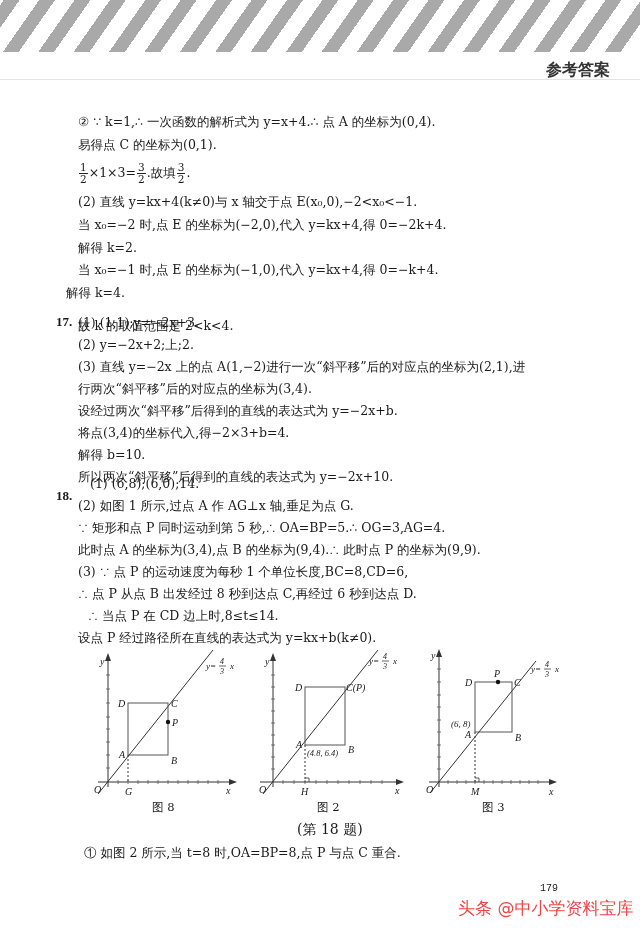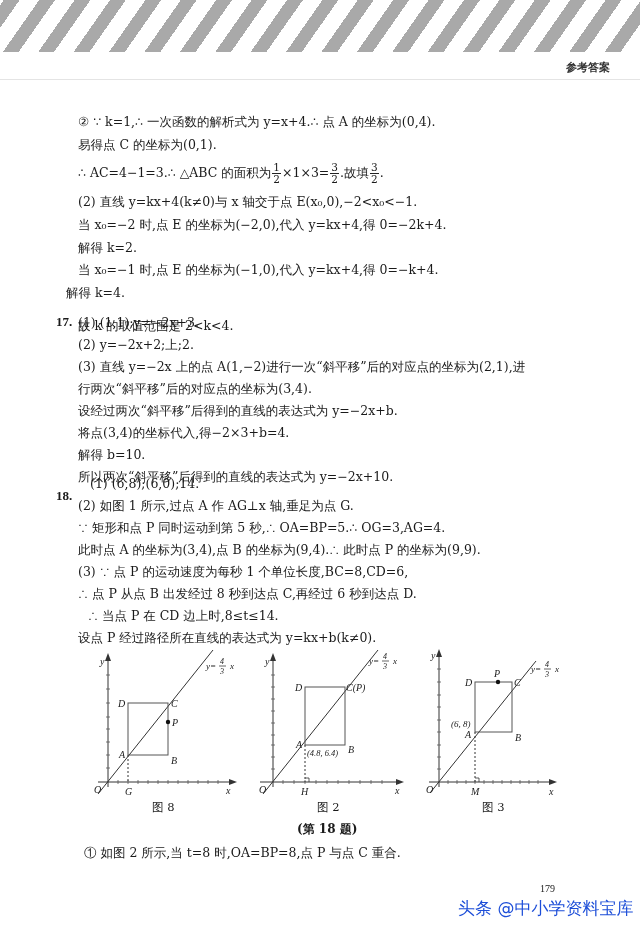--- a/index.html
+++ b/index.html
@@ -1,43 +1,43 @@
 <!DOCTYPE html>
 <html><head>
 <meta charset="utf-8">
 <style>
   html, body { margin:0; padding:0; }
   body { width:640px; height:928px; background:#fff; position:relative; overflow:hidden;
          font-family:"DejaVu Serif", "Liberation Serif", serif; color:#1a1a1a; }
   .stripes { position:absolute; left:0; top:0; width:640px; height:52px;
     background: repeating-linear-gradient(-55deg, #fff 0px, #fff 16px, #a9a9a9 16px, #a9a9a9 29px); }
-  .header-label { position:absolute; right:30px; top:60px; font-size:11px; font-family:Liberation Serif, serif; font-weight:bold; color:#333;margin-left:36px; }
+  .header-label { position:absolute; right:30px; top:60px; font-size:16px; font-family:Liberation Serif, serif; font-weight:bold; color:#333;margin-left:36px; }
   .header-rule { position:absolute; left:0; right:0; top:79px; height:1px; background:#e4e4e4; }
   .line { position:absolute; font-size:12.5px; white-space:nowrap; line-height:16px; }
   .qnum { position:absolute; font-size:13px; font-weight:bold; font-family:"Liberation Serif", serif;text-align:right; }
   .frac { display:inline-block; vertical-align:middle; text-align:center; font-size:10.5px; line-height:11px; margin:0 1px; }
   .frac span { display:block; }
   .frac .num { border-bottom:1px solid #222; padding:0 1px; }
   .fig { position:absolute; top:645px; }
   .caption { position:absolute; font-size:11.5px; }
-  .pagenum { position:absolute; left:540px; top:883px; font-size:10px; font-family:Liberation Serif, serif; }
-  .watermark { position:absolute; left:458px; top:897px; font-size:17px; font-family:"DejaVu Sans", sans-serif; color:#1d4ed8; }
+  .pagenum { position:absolute; left:540px; top:883px; font-size:10px; font-family:Liberation Mono, monospace; }
+  .watermark { position:absolute; left:458px; top:897px; font-size:17px; font-family:"DejaVu Sans", sans-serif; color:#ef4444; }
   svg text { font-family:"Liberation Serif", serif; font-style:italic; fill:#222; }
 </style>
 </head>
 <body>
 
 <div class="stripes"></div>
 <div class="header-label">参考答案</div>
 <div class="header-rule"></div>
 
 <div class="line" style="left:78px;top:114px">② ∵ k=1,∴ 一次函数的解析式为 y=x+4.∴ 点 A 的坐标为(0,4).</div>
 <div class="line" style="left:78px;top:137px">易得点 C 的坐标为(0,1).</div>
 <div class="line" style="left:78px;top:160px;line-height:26px">
-  <span>∴ AC=4−1=3.∴ △ABC 的面积为</span><span class="frac"><span class="num">1</span><span>2</span></span><span>×1×3=</span><span class="frac"><span class="num">3</span><span>2</span></span><span>.故填</span><span class="frac"><span class="num">3</span><span>2</span></span><span>.</span>
+  <span class="frac"><span class="num">1</span><span>2</span></span><span>×1×3=</span><span class="frac"><span class="num">3</span><span>2</span></span><span>.故填</span><span class="frac"><span class="num">3</span><span>2</span></span><span>.</span>
 </div>
 <div class="line" style="left:78px;top:194px">(2) 直线 y=kx+4(k≠0)与 x 轴交于点 E(x₀,0),−2&lt;x₀&lt;−1.</div>
 <div class="line" style="left:78px;top:217px">当 x₀=−2 时,点 E 的坐标为(−2,0),代入 y=kx+4,得 0=−2k+4.</div>
 <div class="line" style="left:78px;top:240px">解得 k=2.</div>
 <div class="line" style="left:78px;top:262px">当 x₀=−1 时,点 E 的坐标为(−1,0),代入 y=kx+4,得 0=−k+4.</div>
 <div class="line" style="left:66px;top:285px">解得 k=4.</div>
 <div class="line" style="left:78px;top:318px">故 k 的取值范围是 2&lt;k&lt;4.</div>
 
 <div class="qnum" style="left:56px;top:314px">17.</div>
 <div class="line" style="left:78px;top:315px">(1) (1,1);y=−2x+3.</div>
@@ -202,17 +202,17 @@
   <text x="26" y="82" font-size="9" font-style="normal">(6, 8)</text>
   <text x="46" y="150" font-size="10">M</text>
   <text x="106" y="27" font-size="9">y=</text>
   <text x="120" y="22" font-size="8" font-style="normal">4</text>
   <line x1="119" y1="24" x2="126" y2="24" stroke="#222" stroke-width="0.7"></line>
   <text x="120" y="32" font-size="8" font-style="normal">3</text>
   <text x="130" y="27" font-size="9">x</text>
 </svg>
 <div class="caption" style="left:482px;top:800px">图 3</div>
 
-<div class="caption" style="left:297px;top:821px;font-weight:bold;font-size:12px">(第 18 题)</div>
+<div class="caption" style="left:297px;top:821px;font-weight:normal;font-size:14px">(第 18 题)</div>
 <div class="line" style="left:84px;top:845px">① 如图 2 所示,当 t=8 时,OA=BP=8,点 P 与点 C 重合.</div>
 
 <div class="pagenum">179</div>
 <div class="watermark">头条 @中小学资料宝库</div>
 
 </body></html>

